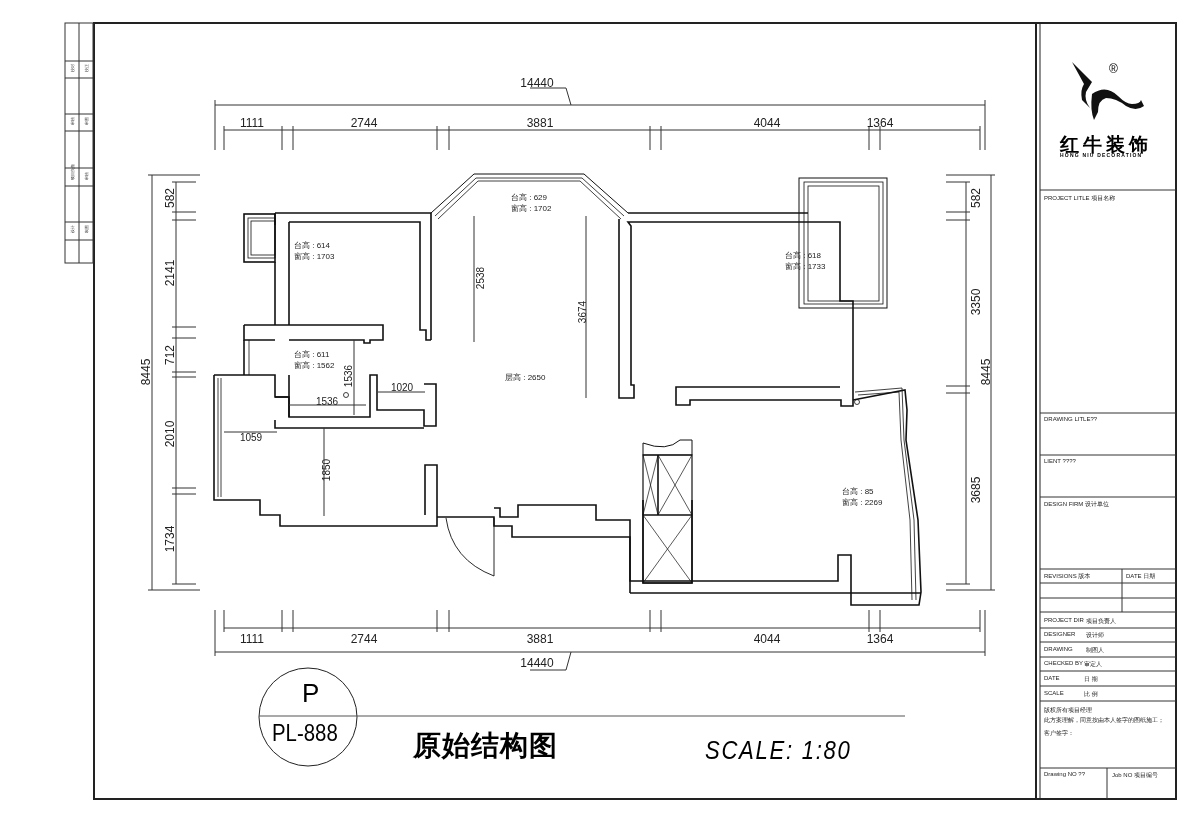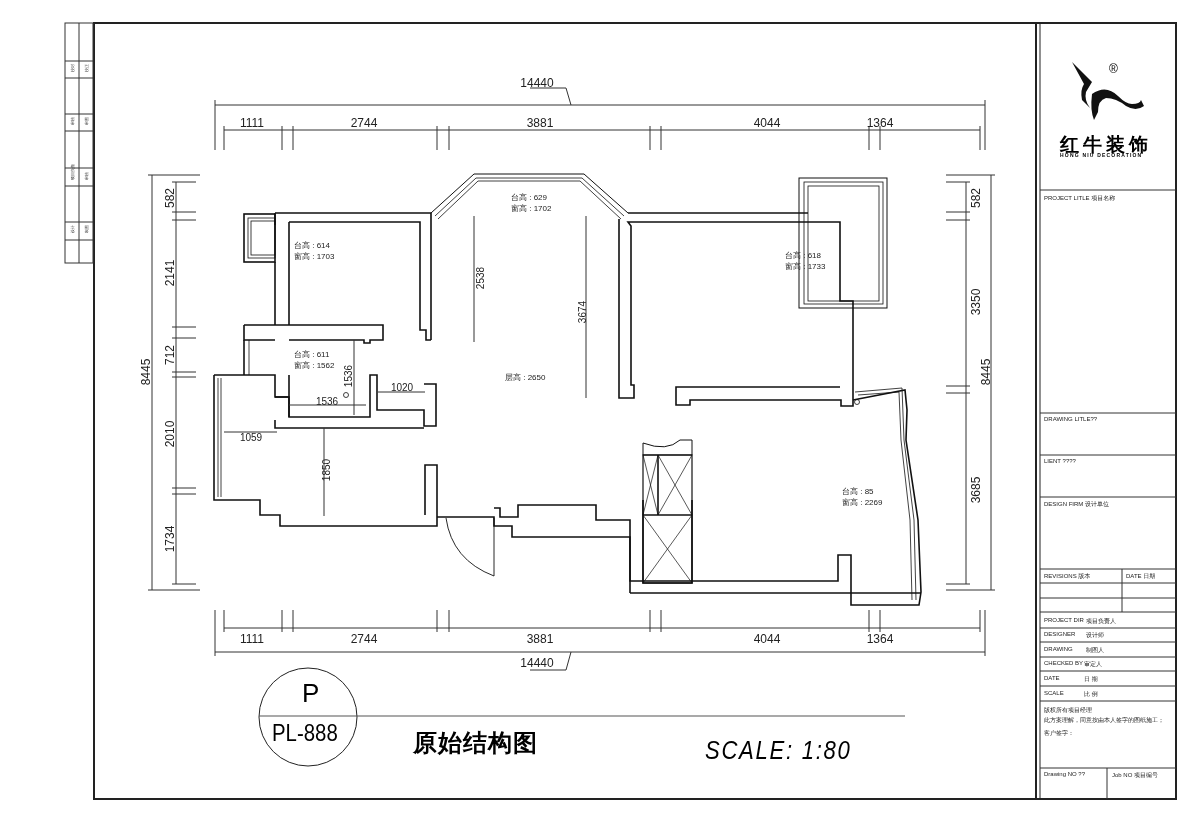--- a/index.html
+++ b/index.html
@@ -1,21 +1,21 @@
 <!DOCTYPE html>
 <html><head>
 <meta charset="utf-8">
 <style>
   html, body { margin: 0; padding: 0; background: #ffffff; }
   body { width: 1200px; height: 824px; position: relative; overflow: hidden; font-family: "Liberation Sans", sans-serif; color: #000; }
   .sheet { position: absolute; left: 0; top: 0; width: 1200px; height: 824px; }
   svg text { font-family: "Liberation Sans", sans-serif; }
   .dim { font-family: "Liberation Sans Narrow", "Liberation Sans", sans-serif; }
   .tb-cell { position: absolute; font-size: 6px; color: #222; white-space: nowrap; }
-  .title-main { position: absolute; left: 413px; top: 727px; font-size: 24px; font-weight: bold; letter-spacing: 1px; }
+  .title-main { position: absolute; left: 413px; top: 727px; font-size: 28px; font-weight: bold; letter-spacing: 1px; }
   .scale-txt { position: absolute; left: 705px; top: 735px; font-size: 26px; font-style: italic; letter-spacing: 2px; font-family: "Liberation Sans", sans-serif; transform: scaleX(0.85); transform-origin: left; }
   .tag-p { position: absolute; left: 302px; top: 678px; font-size: 26px; }
   .tag-code { position: absolute; left: 272px; top: 719px; font-size: 24px; transform: scaleX(0.85); transform-origin: left; }
   .logo-cn { position: absolute; left: 1060px; top: 132px; font-size: 19px; font-weight: bold; letter-spacing: 4px; }
   .logo-en { position: absolute; left: 1060px; top: 152px; font-size: 5px; letter-spacing: 1.2px; font-weight: bold; }
   .logo-reg { position: absolute; left: 1109px; top: 62px; font-size: 12px; }
 </style>
 </head>
 <body>
 

